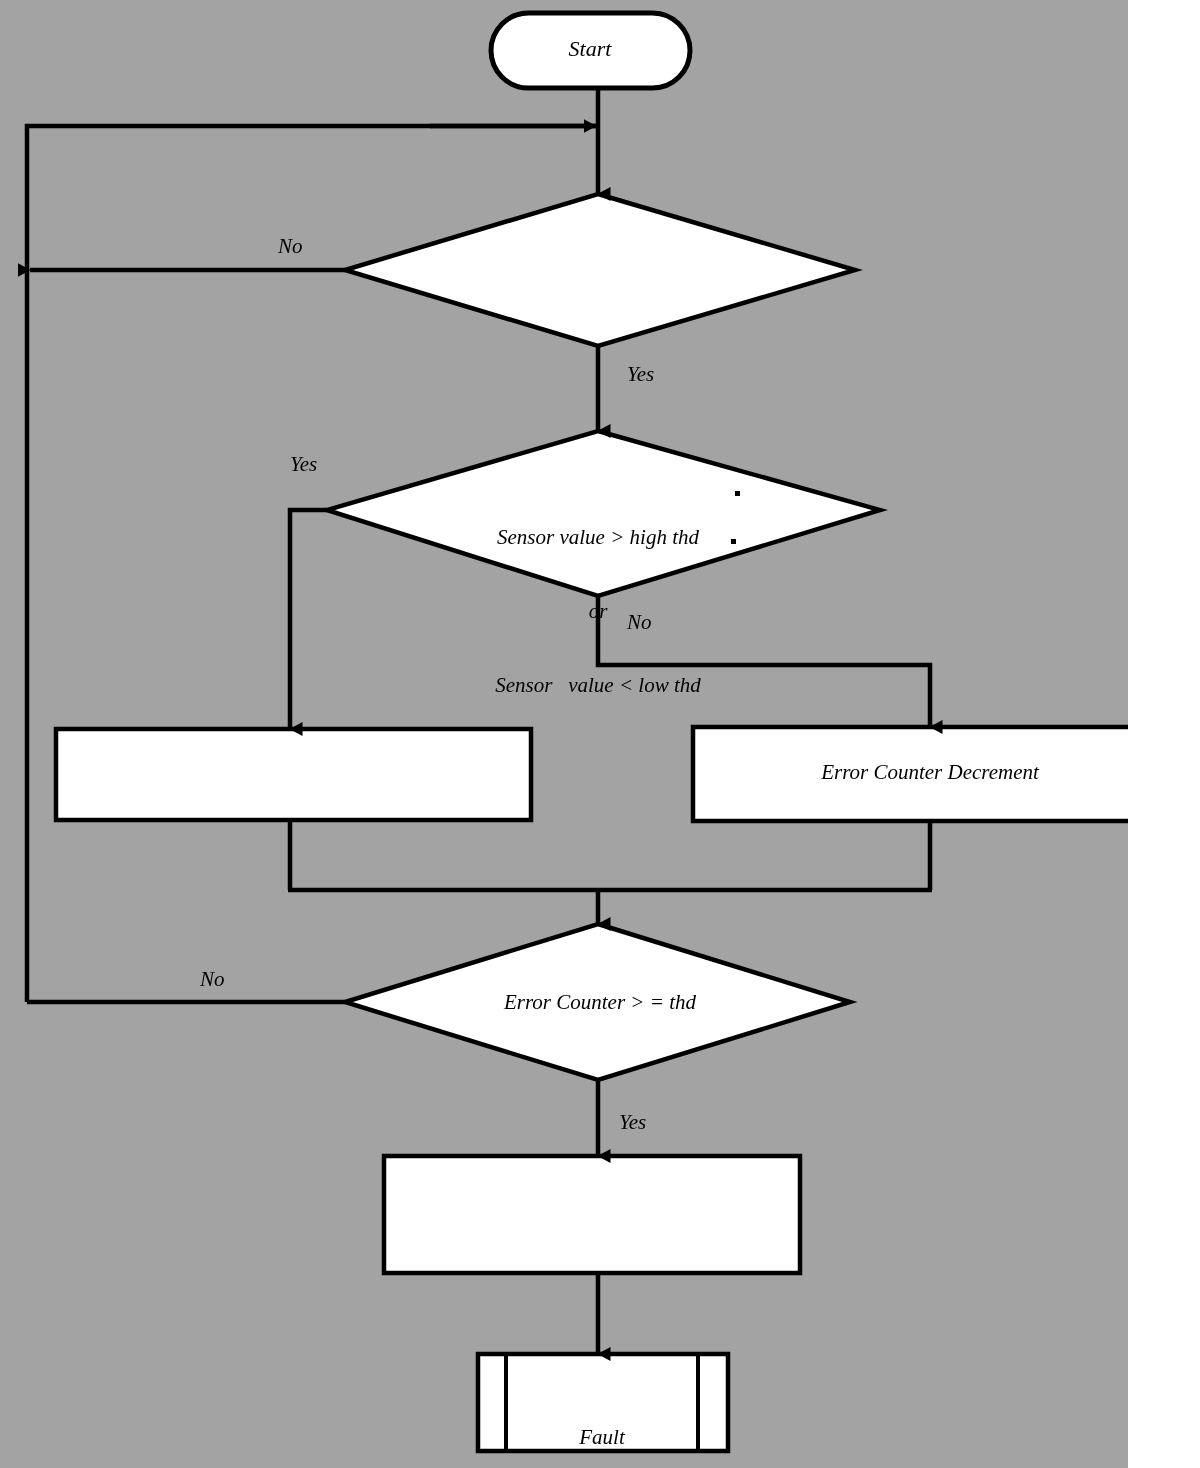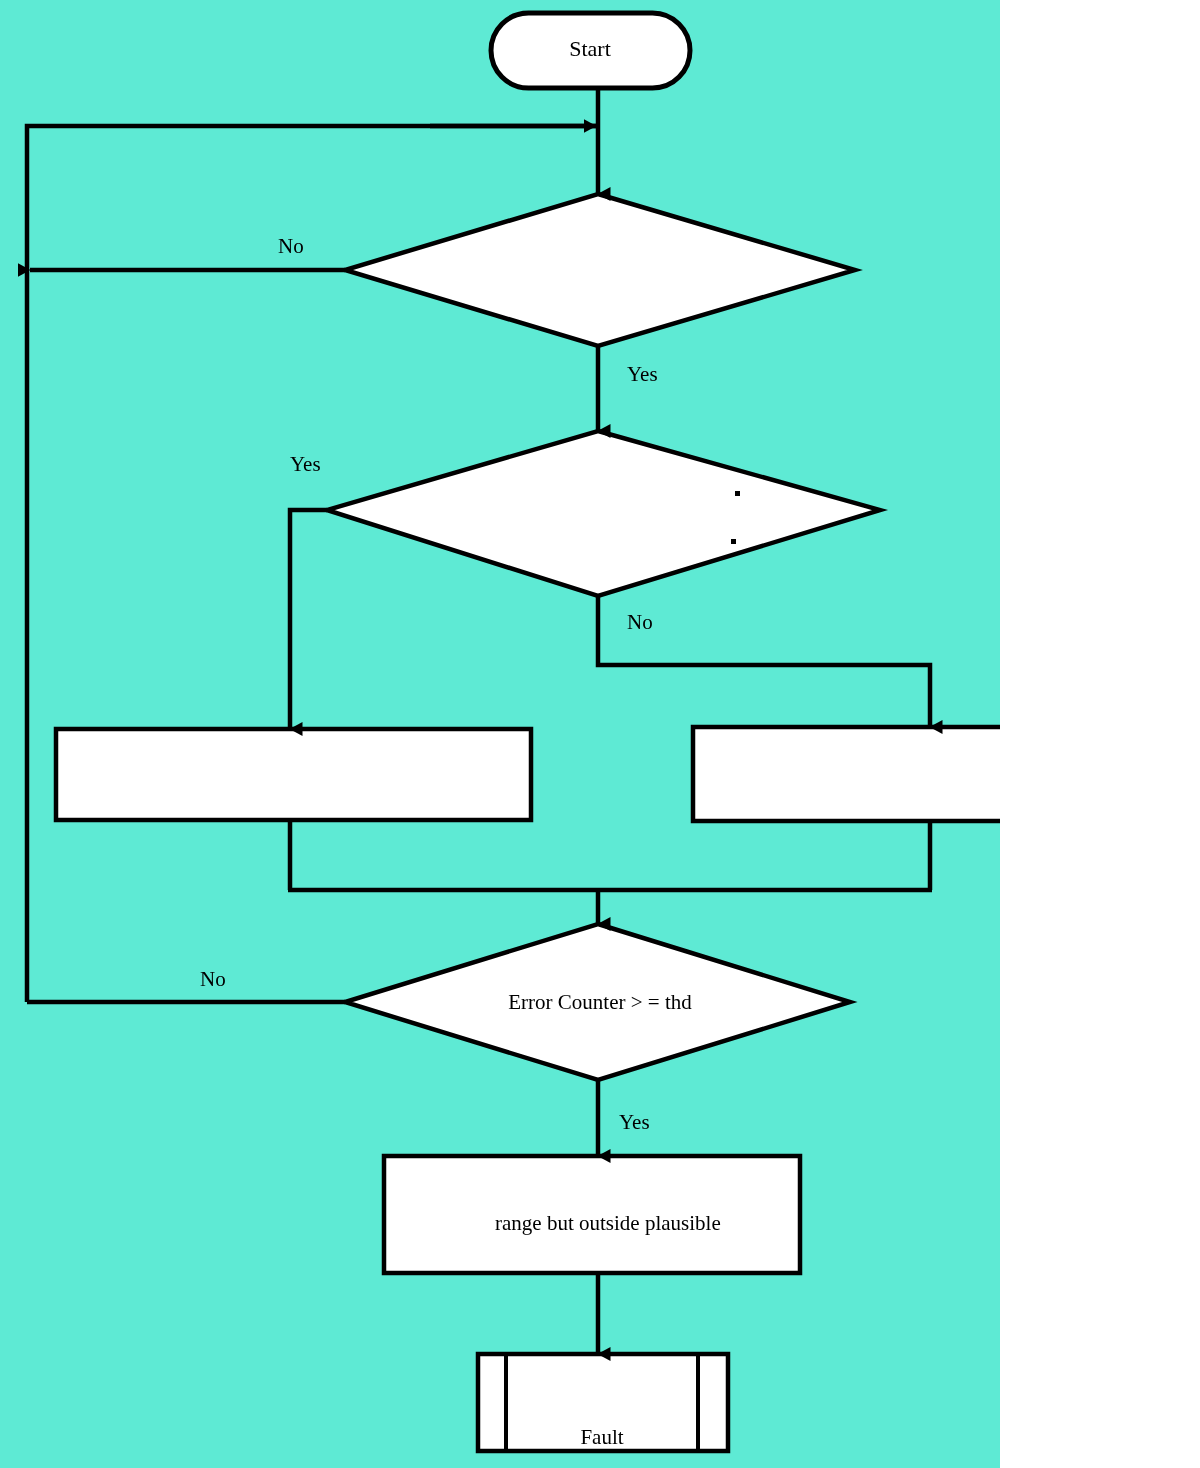--- a/index.html
+++ b/index.html
@@ -7,24 +7,25 @@
     margin: 0;
     padding: 0;
     background: #ffffff;
   }
   body {
     font-family: "Liberation Serif", "DejaVu Serif", serif;
     color: #000000;
   }
   #canvas {
     position: relative;
-    width: 1000px;
+    width: 1128px;
     height: 1468px;
-    background: #5eead4;
+    background: #a3a3a3;
     overflow: hidden;
+    font-style: italic;
   }
   #flow-svg {
     position: absolute;
     top: 0;
     left: 0;
     width: 1200px;
     height: 1468px;
   }
   .node-label {
     position: absolute;
@@ -127,27 +128,32 @@
       <line x1="598" y1="1273" x2="598" y2="1354" marker-end="url(#arrowDown)"></line>
     </g>
 
     <rect x="735" y="491" width="5" height="5" fill="#000000" stroke="none"></rect>
     <rect x="731" y="539" width="5" height="5" fill="#000000" stroke="none"></rect>
   </svg>
 
   <div class="node-label center-label lbl-start">Start</div>
 
 
+  <div class="node-label center-label lbl-d2">
+    <div>Sensor value &gt; high thd</div>
+    <div>or</div>
+    <div>Sensor   value &lt; low thd</div>
+  </div>
 
 
+  <div class="node-label center-label lbl-dec">Error Counter Decrement</div>
 
   <div class="node-label center-label lbl-d3">Error Counter &gt; = thd</div>
 
   <div class="node-label left-label lbl-oor">
-    <div>range but outside plausible</div>
   </div>
 
   <div class="node-label center-label lbl-fault">
     <div>Fault</div>
     
   </div>
 
   <div class="edge-label el-no1">No</div>
 
   <div class="edge-label el-yes1">Yes</div>

